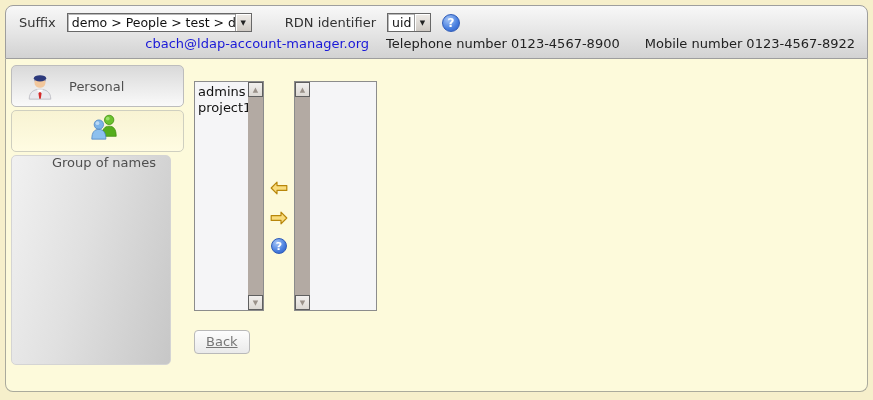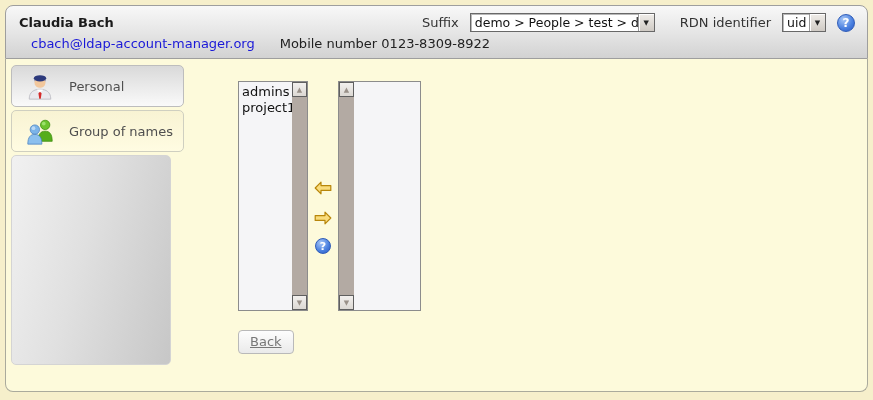--- a/index.html
+++ b/index.html
@@ -20,21 +20,21 @@
     border-radius: 8px 8px 0 0;
     background: linear-gradient(#f8f8f8 0%, #e4e4e4 55%, #d2d2d2 100%);
   }
   .header-row1 {
     display: flex; align-items: center; justify-content: space-between;
     padding: 7px 12px 1px 13px;
   }
   .user-name { font-weight: bold; color: #1a1a1a; }
   .header-right { display: flex; align-items: center; gap: 11px; }
   .header-right .lbl { color: #333; }
-  .rdn-lbl { margin-left: 14px; }
+  .rdn-lbl { margin-left: 22px; }
 
   .combo {
     display: inline-flex; align-items: stretch; height: 19px;
     background: #fff;
     border: 1px solid #686868;
     box-shadow: inset 1px 1px 0 #b8b8b8;
     cursor: default;
   }
   .combo-value {
     padding: 1px 3px 0 4px; font-size: 12.5px; color: #111;
@@ -52,52 +52,52 @@
   .help-icon {
     width: 18px; height: 18px; border-radius: 50%;
     background: radial-gradient(circle at 35% 28%, #a6c6f6, #4a80e0 58%, #2a58c0);
     border: 1px solid #2f5cb8;
     color: #fff; font-weight: bold; font-size: 12px;
     display: flex; align-items: center; justify-content: center;
     cursor: pointer;
   }
   .header-row2 {
     display: flex; align-items: center;
-    padding: 3px 12px 0 25px; color: #222;
+    padding: 3px 12px 0 25px; color: #222; justify-content: flex-end;
   }
   .email { color: var(--link, #1a18d8); text-decoration: none; cursor: pointer; }
   .phone { margin-left: 17px; }
   .mobile { margin-left: 25px; }
 
   
   .content {
     height: 333px;
     background: var(--content-bg, #fdfadb);
     border: 1px solid #aaaa9c;
     border-top: none;
     border-radius: 0 0 8px 8px;
     display: flex;
     padding: 6px 6px 6px 5px;
     overflow: hidden;
-    gap: 44px;
   }
 
   
   .sidebar { width: 173px; flex: none; }
   .tab {
     height: 42px; margin-bottom: 3px;
     border: 1px solid #bdbdbd; border-radius: 5px;
     background: linear-gradient(#d9d9d9, #fafafa);
     display: flex; align-items: center; gap: 14px;
     padding-left: 13px; cursor: pointer;
     color: #4f4f4f;
   }
   .tab.active {
     background: linear-gradient(#f8f3d3, #fffce2);
     border-color: #cfcfc0;
+    flex-direction: column;
   }
   .tab .ticon { width: 30px; height: 30px; flex: none; }
   .side-panel {
     margin-top: 2px; width: 160px; height: 210px;
     border-radius: 5px;
     background: linear-gradient(105deg, #f1f1f1 0%, #e0e0e0 45%, #c7c7c7 100%);
     border: 1px solid #d4d4d4;
   }
 
   
@@ -147,38 +147,38 @@
     border: 1px solid #b9b9b9; border-radius: 4px;
     cursor: pointer;
     text-decoration: underline;
   }
 </style>
 </head>
 <body>
 
 <div class="header">
   <div class="header-row1">
-    <div class="user-name">Claudia Bach</div>
     <div class="header-right">
       <span class="lbl">Suffix</span>
       <span class="combo suffix">
         <span class="combo-value">demo &gt; People &gt; test &gt; de</span>
         <span class="combo-btn">▼</span>
       </span>
       <span class="lbl rdn-lbl">RDN identifier</span>
       <span class="combo rdn">
         <span class="combo-value">uid</span>
         <span class="combo-btn">▼</span>
       </span>
       <span class="help-icon">?</span>
     </div>
   </div>
   <div class="header-row2">
     <a class="email">cbach@ldap-account-manager.org</a>
-    <span class="mobile">Mobile number 0123-8309-8922</span>
+    <span class="phone">Telephone number 0123-4567-8900</span>
+    <span class="mobile">Mobile number 0123-4567-8922</span>
   </div>
 </div>
 
 <div class="content">
 
   <div class="sidebar">
     <div class="tab">
       <span class="ticon">
         <svg viewBox="0 0 32 32" width="30" height="30">
           <path d="M4.5,30 C4.5,22.5 9.5,19.5 16,19.5 C22.5,19.5 27.5,22.5 27.5,30 Z" fill="#e9e9ee" stroke="#b4b4bc" stroke-width="0.8"></path>

